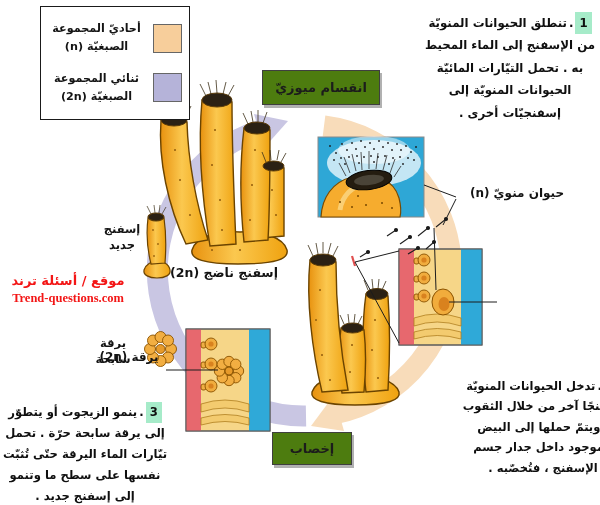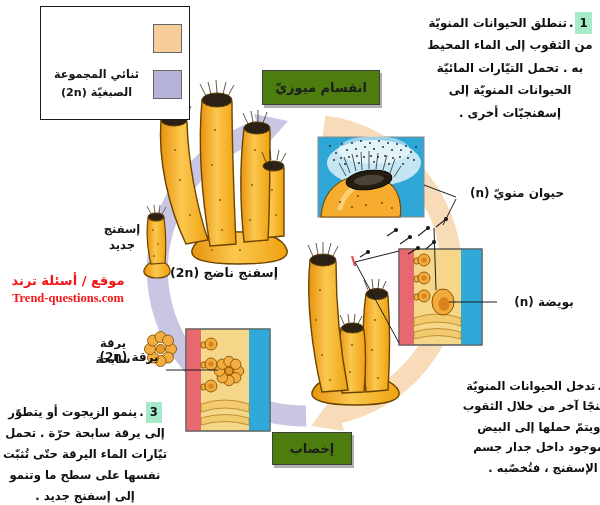--- a/index.html
+++ b/index.html
@@ -195,39 +195,39 @@
       <path d="M434 228 L 436 290"></path>
       <path d="M449 302 L 497 302"></path>
       <path d="M166 370 L 218 370"></path>
       <path d="M355 262 L 399 251 M355 262 L 399 343"></path>
     </g>
   </svg>
 
   <div class="legend">
     <div class="legend-row">
       <div class="swatch swatch-haploid"></div>
+      <div class="legend-label">أحاديّ المجموعة الصبغيّة (n)</div>
     </div>
     <div class="legend-row">
       <div class="swatch swatch-diploid"></div>
       <div class="legend-label">ثنائي المجموعة الصبغيّة (2n)</div>
     </div>
   </div>
 
   <div class="cycle-box" style="left:262px;top:70px;width:116px;height:33px">انقسام ميوزيّ</div>
   <div class="cycle-box" style="left:272px;top:432px;width:78px;height:31px">إخصاب</div>
 
   <div class="lbl" style="left:90px;top:222px;width:64px;font-size:11.5px">إسفنج جديد</div>
   <div class="lbl" style="left:168px;top:265px;width:112px;font-size:12.5px">إسفنج ناضج (2n)</div>
   <div class="lbl" style="left:456px;top:185px;width:122px;font-size:12px">حيوان منويّ (n)</div>
-  <div class="lbl" style="left:500px;top:294px;width:88px;font-size:12px">بويضة (n)</div>
   <div class="lbl" style="left:82px;top:336px;width:62px;font-size:11.5px">يرقة سابحة</div>
   <div class="lbl" style="left:96px;top:349px;width:66px;font-size:12px">يرقة (2n)</div>
 
   <div class="step step-1">
-    <span class="step-num">1</span><span class="sep">.</span><span>تنطلق الحيوانات المنويّة من الثقوب إلى الماء المحيط به . تحمل التيّارات المائيّة الحيوانات المنويّة إلى إسفنجيّات أخرى .</span>
+    <span class="step-num">1</span><span class="sep">.</span><span>تنطلق الحيوانات المنويّة من الإسفنج إلى الماء المحيط به . تحمل التيّارات المائيّة الحيوانات المنويّة إلى إسفنجيّات أخرى .</span>
   </div>
   <div class="step step-2">
     <span class="step-num">2</span><span class="sep">.</span><span>تدخل الحيوانات المنويّة إسفنجًا آخر من خلال الثقوب ، ويتمّ حملها إلى البيض الموجود داخل جدار جسم الإسفنج ، فتُخصّبه .</span>
   </div>
   <div class="step step-3">
     <span class="step-num">3</span><span class="sep">.</span><span>ينمو الزيجوت أو يتطوّر إلى يرقة سابحة حرّة . تحمل تيّارات الماء اليرقة حتّى تُثبّت نفسها على سطح ما وتنمو إلى إسفنج جديد .</span>
   </div>
 
   <div class="watermark">
     <div class="ar">موقع / أسئلة ترند</div>

